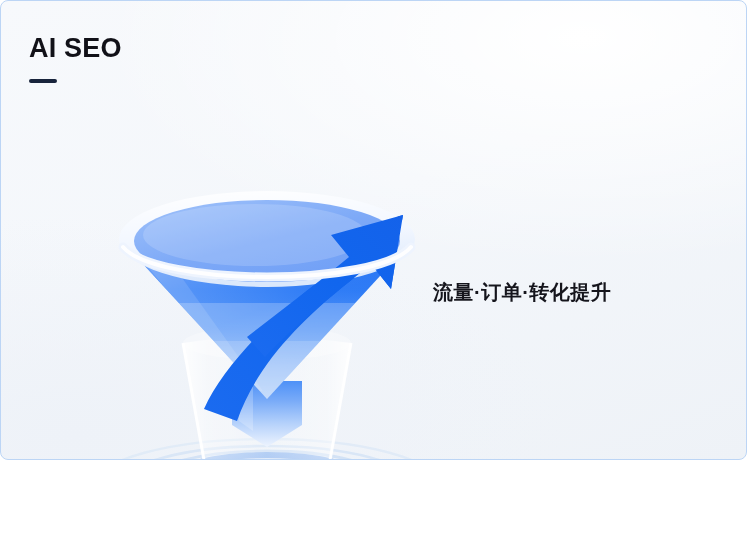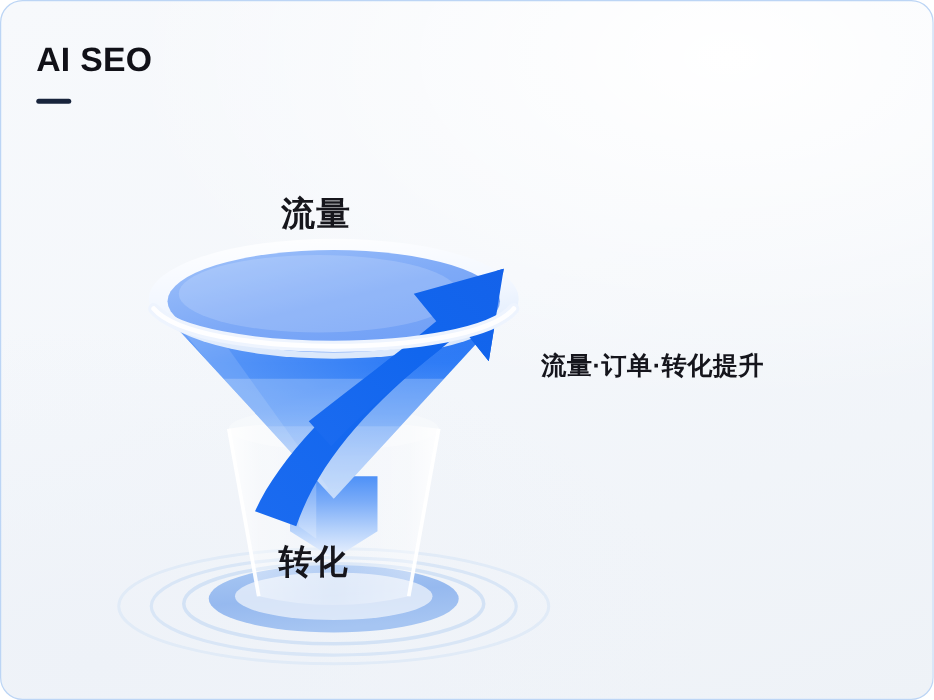--- a/index.html
+++ b/index.html
@@ -7,24 +7,24 @@
     padding: 0;
     background: #ffffff;
   }
   body {
     font-family: "Liberation Sans", "DejaVu Sans", sans-serif;
   }
 
   .card {
     position: relative;
     width: 747px;
-    height: 560px;
+    height: 460px;
     box-sizing: border-box;
     overflow: hidden;
-    border-radius: 18px;
+    border-radius: 8px;
     border: 1.5px solid #bcd5f5;
     background:
       radial-gradient(120% 90% at 78% 8%, #ffffff 0%, rgba(255,255,255,0) 55%),
       radial-gradient(110% 80% at 10% 95%, #eef2f8 0%, rgba(238,242,248,0) 60%),
       linear-gradient(160deg, #f7f9fc 0%, #f4f7fb 45%, #eef2f7 100%);
     text-align: center;
   }
 
   
   .title-block {
@@ -261,17 +261,15 @@
                  C 228 168, 196 196, 178 216
                  Z" fill="url(#arrowGrad)" transform="translate(0,50)"></path>
       </g>
 
       <path d="M40 162 A 148 48 0 0 0 320 162 A 148 48 0 0 1 40 162 Z" fill="none"></path>
       <path d="M36 156 C 70 196, 290 196, 324 156" fill="none" stroke="#eef4fe" stroke-width="9" stroke-linecap="round"></path>
       <path d="M36 156 C 70 196, 290 196, 324 156" fill="none" stroke="#ffffff" stroke-width="4" stroke-linecap="round" opacity="0.9"></path>
     </svg>
   </div>
 
-  <div class="label label-traffic">流量</div>
-
-  <div class="label label-conversion">转化</div>
+
 
 </div>
 
 </body></html>

